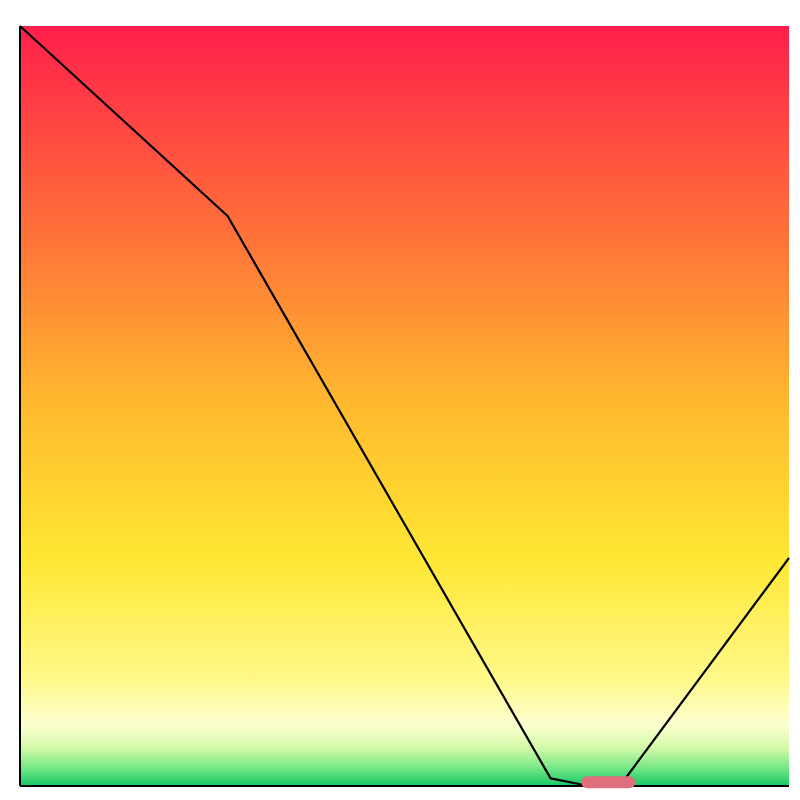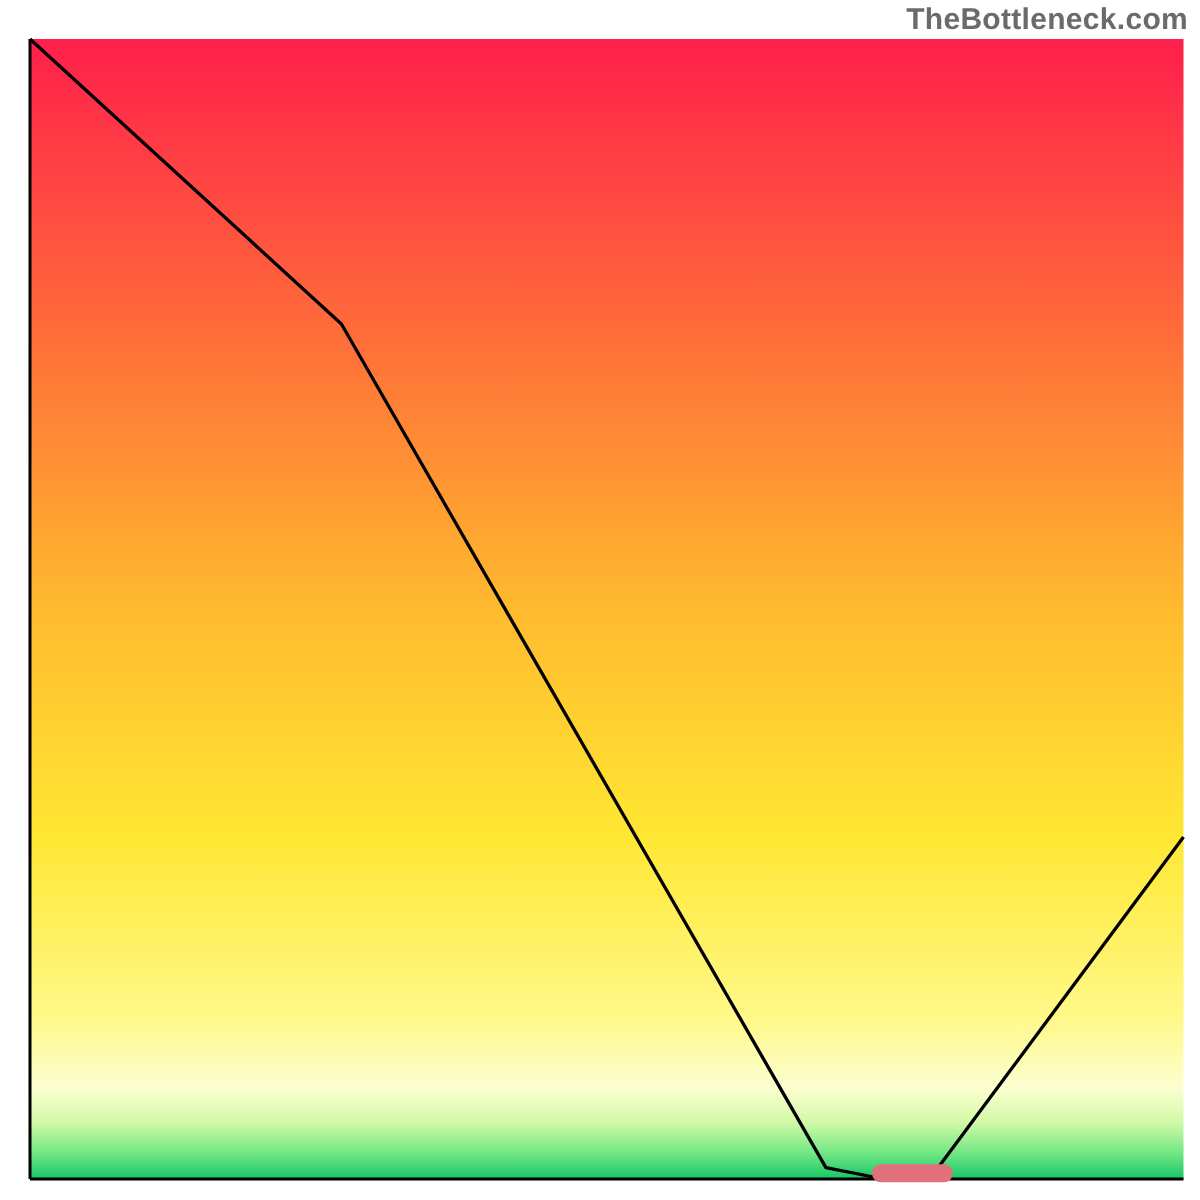--- a/index.html
+++ b/index.html
@@ -57,14 +57,13 @@
     <rect fill="url(#bg-grad)" x="20" y="26" width="769" height="760"></rect>
 
     <line stroke="#000" stroke-width="2" x1="20" y1="26" x2="20" y2="786"></line>
     <line stroke="#000" stroke-width="2" x1="20" y1="786" x2="789" y2="786"></line>
 
     <path fill="none" stroke="#000" stroke-width="2.2" stroke-linejoin="round" d="M20.0 26.0 L227.6 216.0 L550.6 778.4 L589.1 786.0 L619.8 786.0 L789.0 558.0"></path>
 
     <rect rx="6" ry="6" height="12" x="581.37" width="53.83000000000004" y="776.2" fill="#e0717c"></rect>
   </svg>
 
-  <div class="watermark">TheBottleneck.com</div>
 </div>
 
 </body></html>

